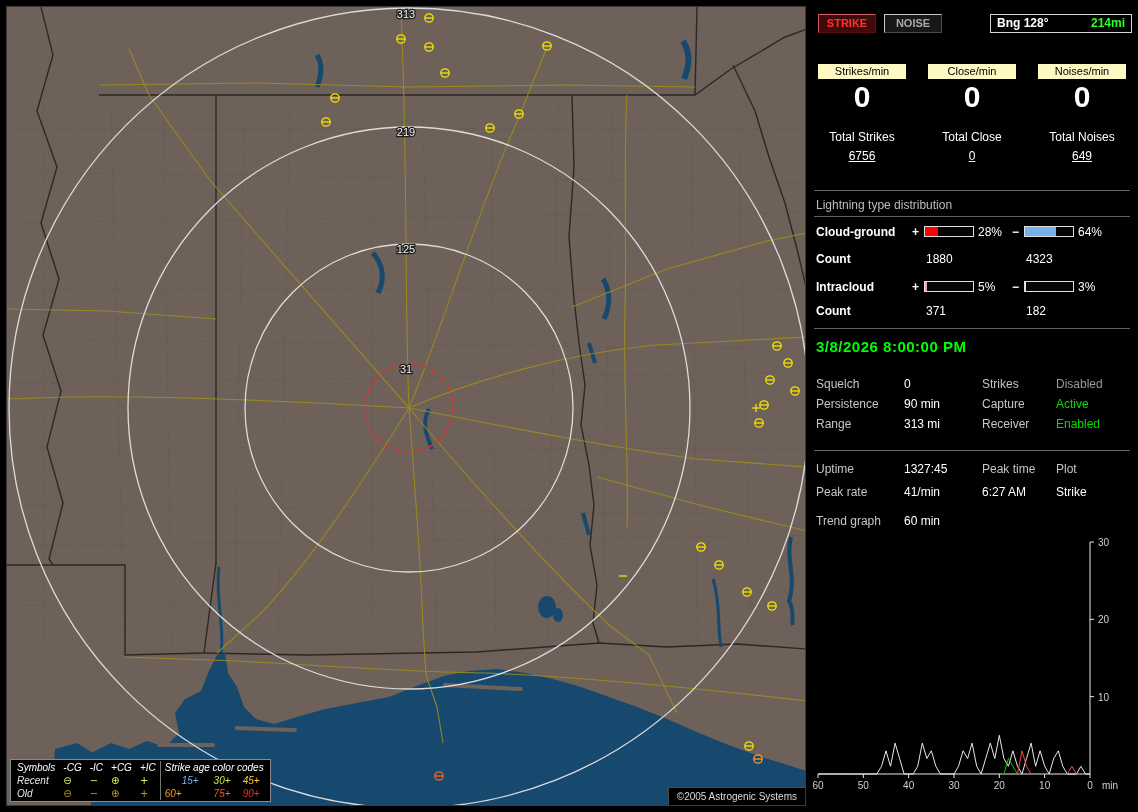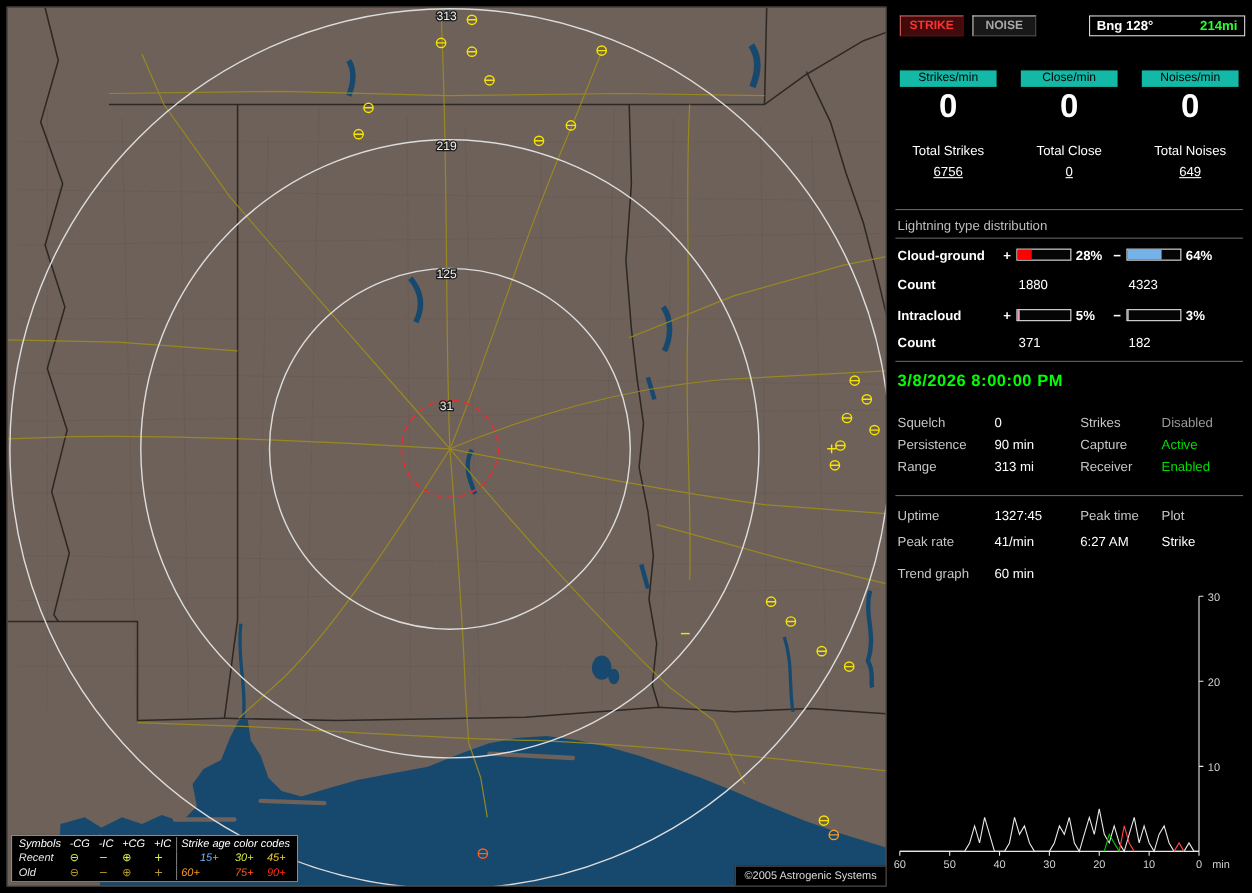--- a/index.html
+++ b/index.html
@@ -26,33 +26,33 @@
          color:#fff;font-size:12px;}
   .btn{position:absolute;top:8px;width:58px;height:19px;line-height:17px;text-align:center;
        font-weight:bold;font-size:11px;border:1px solid;cursor:default;}
   #btn-strike{left:6px;background:#420b0b;color:#ff3232;
               border-color:#d06060 #5a1010 #5a1010 #d06060;}
   #btn-noise{left:72px;background:#181818;color:#a8a8a8;
              border-color:#c8c8c8 #4a4a4a #4a4a4a #c8c8c8;}
   #bng-box{position:absolute;left:178px;top:8px;width:142px;height:19px;background:#000;
            border:1px solid #d8d8d8;font-weight:bold;font-size:12px;line-height:17px;padding:0 6px;}
   #bng-box .dist{float:right;color:#2aff2a;}
-  .rate-box{position:absolute;top:58px;width:88px;height:15px;background:#14b8a6;color:#000;
+  .rate-box{position:absolute;top:58px;width:88px;height:15px;background:#fef9c3;color:#000;
             font-size:11px;line-height:15px;text-align:center;}
   .rate-val{position:absolute;top:74px;width:88px;text-align:center;font-size:30px;font-weight:bold;color:#fff;}
   .tot-l{position:absolute;top:124px;width:88px;text-align:center;color:#fff;}
   .tot-v{position:absolute;top:143px;width:88px;text-align:center;color:#fff;text-decoration:underline;}
   .hr{position:absolute;left:2px;width:316px;border-top:1px solid #636363;height:0;}
   .sec-title{position:absolute;left:4px;color:#bdbdbd;}
   .d-row{position:absolute;left:0;width:320px;height:15px;}
   .d-row .lab{position:absolute;left:4px;font-weight:bold;}
   .d-sign{position:absolute;font-weight:bold;}
   .d-bar{position:absolute;top:1px;width:50px;height:11px;border:1px solid #e0e0e0;background:#050505;}
   .d-fill{display:block;height:100%;width:0;}
-  .d-pct{position:absolute;font-weight:bold;}
+  .d-pct{position:absolute;font-weight:normal;}
   .cnt{position:absolute;font-weight:normal;}
   #datetime{position:absolute;left:4px;top:332px;color:#00ff00;font-weight:bold;
             font-size:15px;letter-spacing:.5px;}
   .s-row{position:absolute;width:320px;}
   .s-row span{position:absolute;white-space:nowrap;}
   .grey{color:#c6c6c6;}
   .c1{left:4px;}.c2{left:92px;}.c3{left:170px;}.c4{left:244px;}
   #trend-svg{position:absolute;left:0;top:524px;}
 </style>
 </head>

